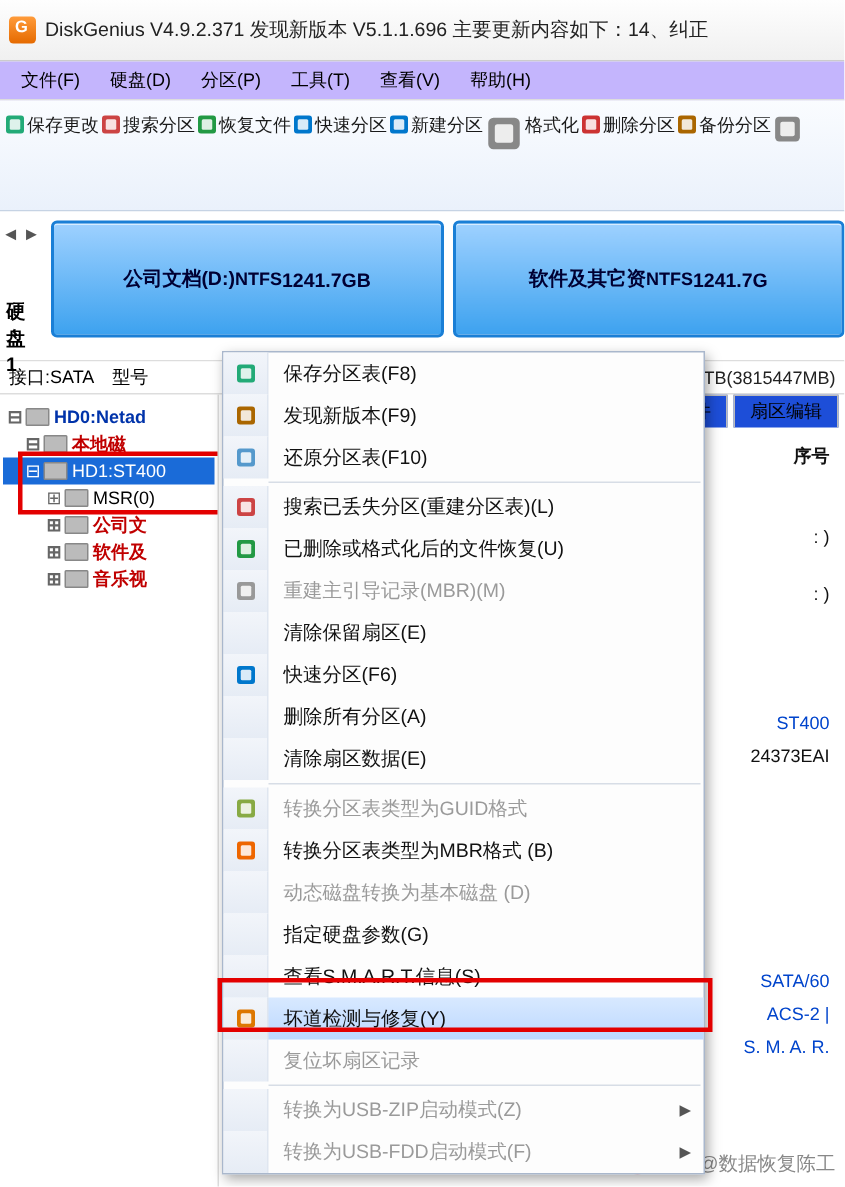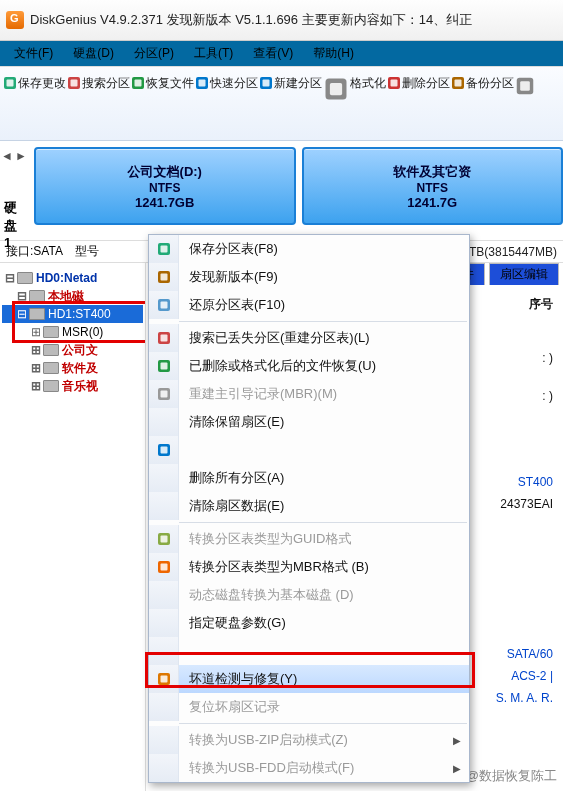--- a/index.html
+++ b/index.html
@@ -3,38 +3,38 @@
 <meta charset="utf-8">
 <style>
 * { box-sizing: border-box; margin: 0; padding: 0; font-family: "Microsoft YaHei", "SimSun", Arial, sans-serif; }
 body { width: 563px; height: 791px; background: #fff; overflow: hidden; position: relative; font-size: 12px; }
 
 .titlebar { height: 41px; background: linear-gradient(#fefefe,#f0f0f0); border-bottom: 1px solid #ccc; display: flex; align-items: center; padding: 0 6px; }
 .titlebar .logo { width: 18px; height: 18px; border-radius: 3px; background: linear-gradient(#ff9b3a,#e56a00); margin-right: 6px; position: relative; }
 .titlebar .logo:before { content:"G"; color:#fff; font-weight:bold; font-size:11px; position:absolute; left:4px; top:1px; }
 .titlebar .title { font-size: 13px; color: #222; white-space: nowrap; }
 
-.menubar { height: 26px; background: #0369a1; border-bottom: 1px solid #ddd; display: flex; align-items: flex-start; padding: 0 4px; }
+.menubar { height: 26px; background: #c4b5fd; border-bottom: 1px solid #ddd; display: flex; align-items: flex-start; padding: 0 4px; }
 .menubar .mitem { padding: 0 10px; height: 100%; display: flex; align-items: center; cursor: default; }
 
 .toolbar { height: 74px; background: linear-gradient(#fafcff,#eaf1fb); border-bottom: 1px solid #c6d3e4; display: flex; padding: 4px 2px 0 2px; }
 .tbtn { width: 64px; display: flex; flex-direction: row; align-items: flex-start; justify-content: flex-start; padding-top: 4px; cursor: default; }
 .tbtn .ticon { width: 36px; height: 36px; margin-bottom: 4px; }
 .tbtn .tlabel { font-size: 12px; color: #1a1a1a; text-align: center; white-space: nowrap; }
 .tbtn.extra { width: 28px; }
 .tbtn.extra .ticon { width: 22px; height: 22px; }
 
 .diskbar { height: 100px; background: #fff; display: flex; align-items: flex-start; border-bottom: 1px solid #ddd; }
 .diskbar .arrows { width: 28px; padding: 8px 4px; display: flex; flex-direction: column; align-items: center; }
 .diskbar .arrowrow { display:flex; gap:2px; }
 .diskbar .arrowrow span { font-size: 12px; color:#555; cursor:default; line-height:14px; }
 .diskbar .hdlabel { margin-top: 36px; font-size: 13px; font-weight: bold; }
 
 .partwrap { flex:1; display:flex; gap:6px; padding:6px 0 0 6px; }
-.part { border: 2px solid #1a7fd6; border-radius: 4px; background: linear-gradient(#9ed1ff,#3da2ef); color:#003; flex:1; min-width:230px; height:78px; display:flex; flex-direction:column; align-items:center; justify-content:center; box-shadow: inset 0 1px 0 rgba(255,255,255,.6); }
+.part { border: 2px solid #1a7fd6; border-radius: 4px; background: linear-gradient(#9ed1ff,#3da2ef); color:#003; flex:1; min-width:230px; height:78px; display:flex; flex-direction:row; align-items:center; justify-content:center; box-shadow: inset 0 1px 0 rgba(255,255,255,.6); }
 .part .pname { font-weight: bold; font-size: 13px; }
 .part .pfs { font-weight: bold; font-size: 12px; }
 .part .psize { font-weight: bold; font-size: 13px; }
 
 .infobar { height: 22px; background:#fff; border-bottom:1px solid #ddd; display:flex; align-items:center; padding:0 6px; font-size:12px; }
 .infobar .ilabel { margin-right:12px; }
 .infobar .right { margin-left:auto; color:#222; }
 
 .mainrow { display:flex; height: calc(791px - 28px - 26px - 74px - 100px - 22px); }
 .treewrap { width: 146px; border-right:1px solid #ddd; padding:6px 2px; position:relative; overflow:hidden; }
@@ -321,20 +321,21 @@
       <div class="lbl">清除保留扇区(E)</div>
       <div class="arr"></div>
     </div>
     <div class="row">
       <div class="iconcell">
         <svg viewBox="0 0 32 32">
           <rect x="4" y="4" width="24" height="24" rx="4" fill="#07c"></rect>
           <rect x="9" y="9" width="14" height="14" rx="2" fill="#fff" opacity=".85"></rect>
         </svg>
       </div>
+      <div class="lbl">快速分区(F6)</div>
       <div class="arr"></div>
     </div>
     <div class="row">
       <div class="iconcell"></div>
       <div class="lbl">删除所有分区(A)</div>
       <div class="arr"></div>
     </div>
     <div class="row">
       <div class="iconcell"></div>
       <div class="lbl">清除扇区数据(E)</div>
@@ -366,20 +367,21 @@
       <div class="lbl">动态磁盘转换为基本磁盘 (D)</div>
       <div class="arr"></div>
     </div>
     <div class="row">
       <div class="iconcell"></div>
       <div class="lbl">指定硬盘参数(G)</div>
       <div class="arr"></div>
     </div>
     <div class="row">
       <div class="iconcell"></div>
+      <div class="lbl">查看S.M.A.R.T.信息(S)</div>
       <div class="arr"></div>
     </div>
     <div class="row sel">
       <div class="iconcell">
         <svg viewBox="0 0 32 32">
           <rect x="4" y="4" width="24" height="24" rx="4" fill="#d70"></rect>
           <rect x="9" y="9" width="14" height="14" rx="2" fill="#fff" opacity=".85"></rect>
         </svg>
       </div>
       <div class="lbl">坏道检测与修复(Y)</div>

